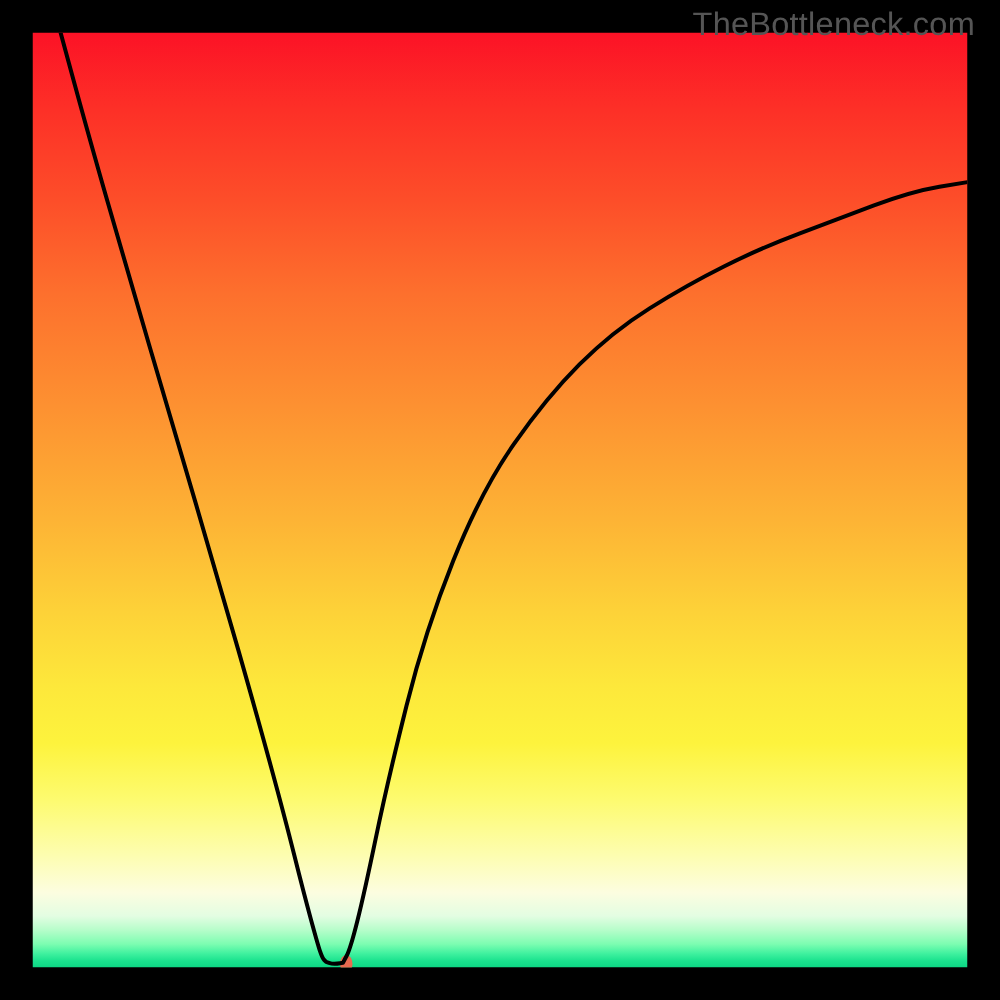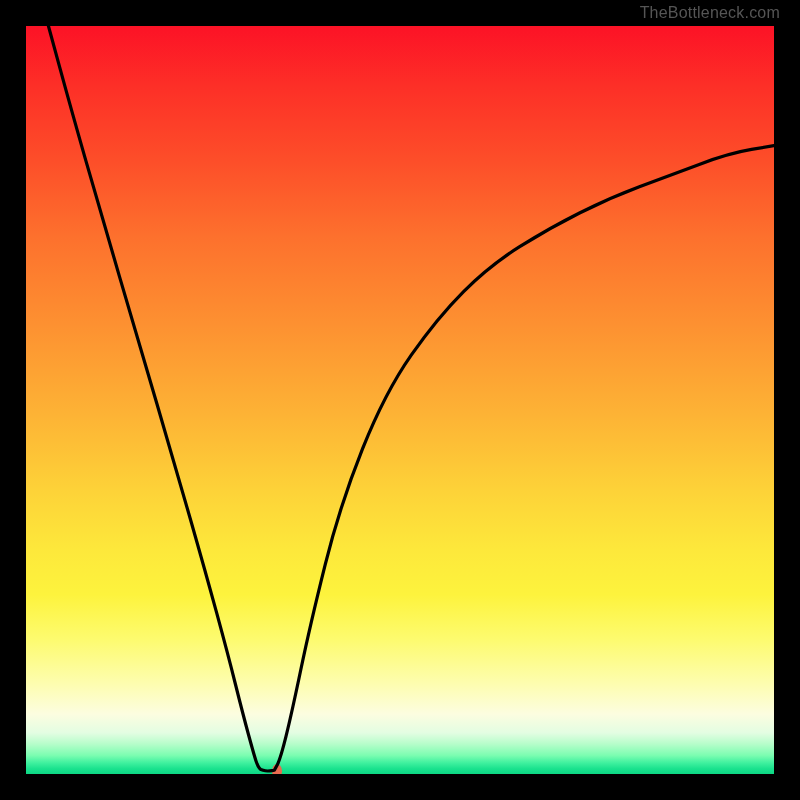--- a/index.html
+++ b/index.html
@@ -8,21 +8,21 @@
     height: 800px;
     background: #000;
     position: relative;
     font-family: Arial, sans-serif;
   }
   .watermark {
     position: absolute;
     top: 4px;
     right: 20px;
     color: #555;
-    font-size: 16px;
+    font-size: 26px;
     font-weight: 500;
     z-index: 20;
     letter-spacing: 0.2px;
   }
   .frame {
     position: absolute;
     top: 26px;
     left: 26px;
     width: 748px;
     height: 748px;

